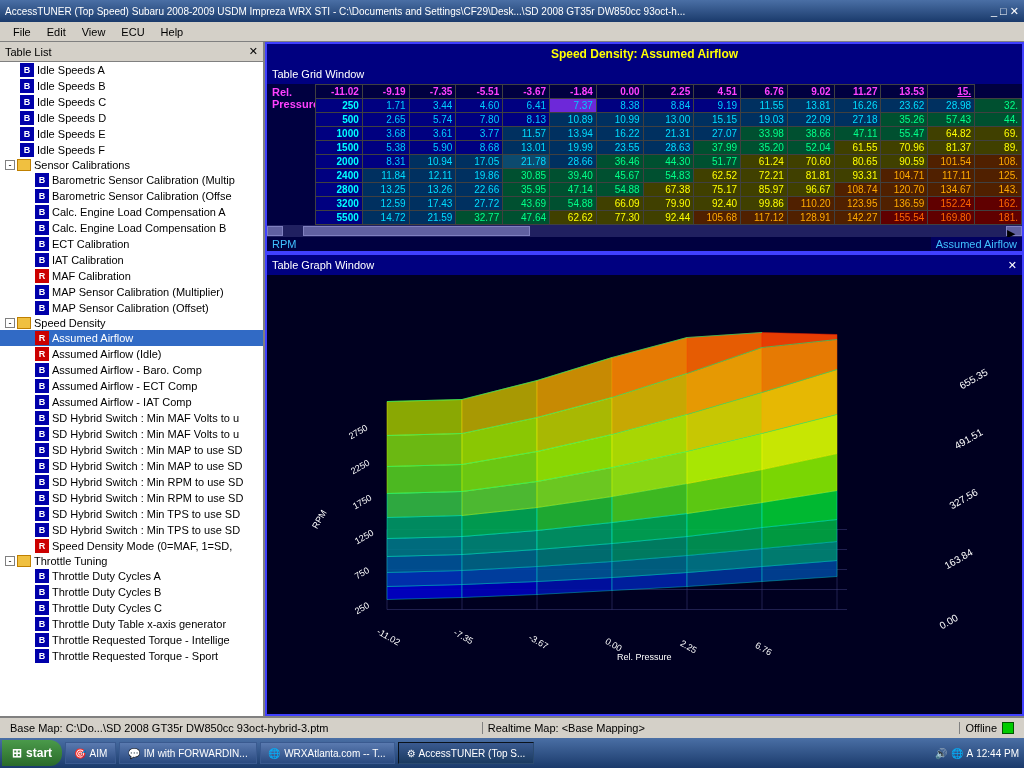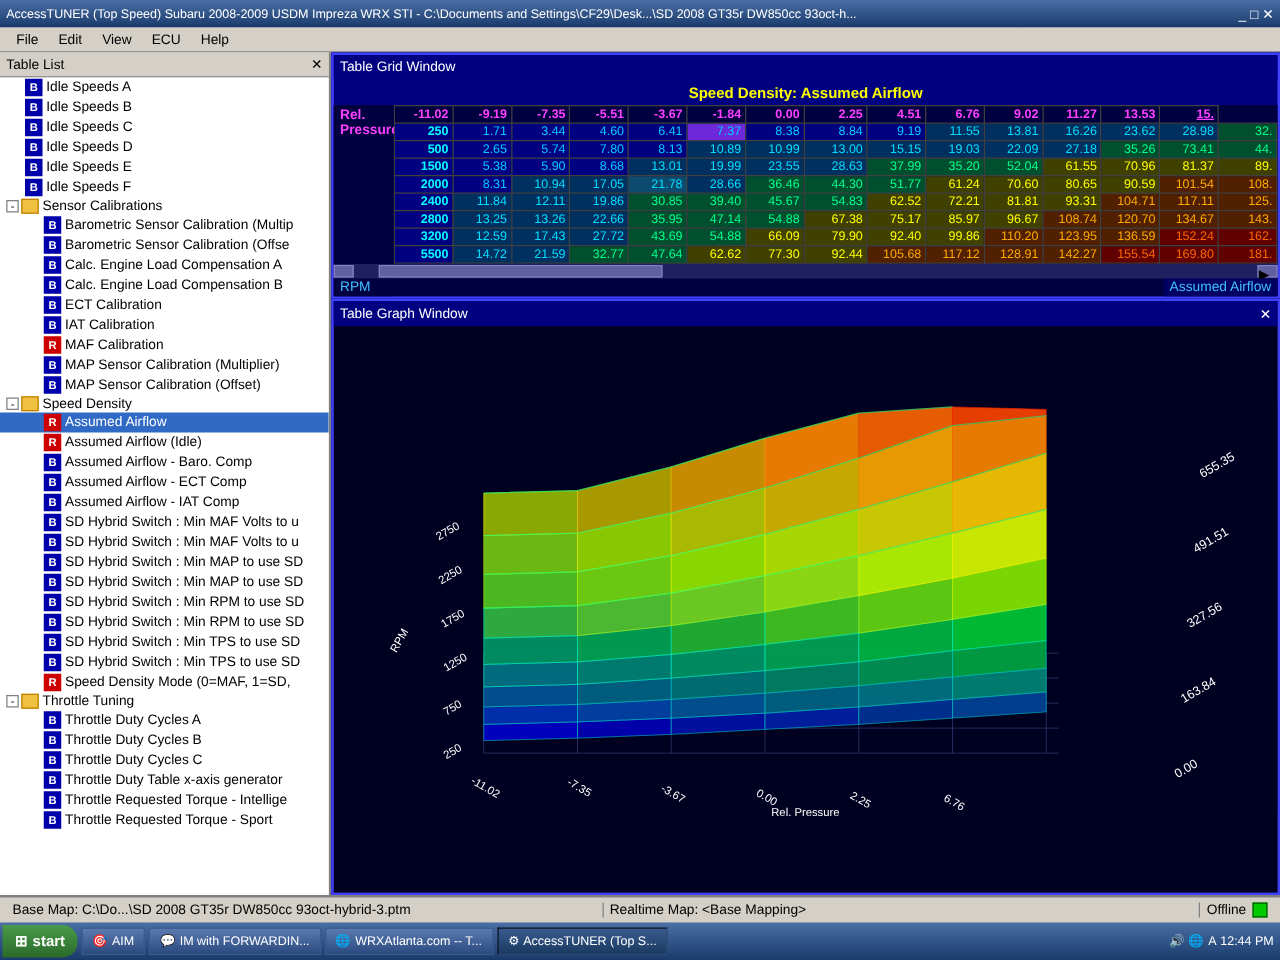--- a/index.html
+++ b/index.html
@@ -405,24 +405,24 @@
       <div class="tree-item indent2"><span class="icon-b">B</span>Throttle Duty Cycles C</div>
       <div class="tree-item indent2"><span class="icon-b">B</span>Throttle Duty Table x-axis generator</div>
       <div class="tree-item indent2"><span class="icon-b">B</span>Throttle Requested Torque - Intellige</div>
       <div class="tree-item indent2"><span class="icon-b">B</span>Throttle Requested Torque - Sport</div>
     </div>
   </div>
 
   <div id="right-panel">
 
     <div id="table-grid-window">
+      <div id="grid-title">Speed Density: Assumed Airflow</div>
       <div id="table-grid-header">
         <span>Table Grid Window</span>
       </div>
-      <div id="grid-title">Speed Density: Assumed Airflow</div>
 
       <div style="display:flex; background:#000040;">
         <div class="rel-pressure-label" style="width:48px; text-align:left;">Rel. Pressure</div>
         <div style="overflow:hidden; flex:1;">
           <table id="data-table" style="width:100%;">
             <thead>
               <tr class="header-row">
                 <td style="color:#ff40ff; background:#000040;">-11.02</td>
                 <td style="color:#ff40ff; background:#000040;">-9.19</td>
                 <td style="color:#ff40ff; background:#000040;">-7.35</td>
@@ -465,22 +465,39 @@
                   <td style="background: rgb(0, 0, 128); color: rgb(0, 204, 255);">7.80</td>
                   <td style="background: rgb(0, 0, 128); color: rgb(0, 204, 255);">8.13</td>
                   <td style="background: rgb(0, 48, 96); color: rgb(0, 221, 255);">10.89</td>
                   <td style="background: rgb(0, 48, 96); color: rgb(0, 221, 255);">10.99</td>
                   <td style="background: rgb(0, 48, 96); color: rgb(0, 221, 255);">13.00</td>
                   <td style="background: rgb(0, 48, 96); color: rgb(0, 221, 255);">15.15</td>
                   <td style="background: rgb(0, 48, 96); color: rgb(0, 221, 255);">19.03</td>
                   <td style="background: rgb(0, 48, 96); color: rgb(0, 221, 255);">22.09</td>
                   <td style="background: rgb(0, 48, 96); color: rgb(0, 221, 255);">27.18</td>
                   <td style="background: rgb(0, 80, 48); color: rgb(0, 255, 136);">35.26</td>
-                  <td style="background: rgb(0, 80, 48); color: rgb(0, 255, 136);">73.41</td>
+                  <td style="background: rgb(0, 80, 48); color: rgb(0, 255, 136);">57.43</td>
                   <td style="background: rgb(0, 80, 48); color: rgb(0, 255, 136);">44.</td>
+                </tr>
+                <tr>
+                  <td style="background: rgb(0, 0, 128); color: rgb(0, 255, 255); font-weight: bold; text-align: right;">1000</td>
+                  <td style="background: rgb(0, 0, 128); color: rgb(0, 204, 255);">3.68</td>
+                  <td style="background: rgb(0, 0, 128); color: rgb(0, 204, 255);">3.61</td>
+                  <td style="background: rgb(0, 0, 128); color: rgb(0, 204, 255);">3.77</td>
+                  <td style="background: rgb(0, 48, 96); color: rgb(0, 221, 255);">11.57</td>
+                  <td style="background: rgb(0, 48, 96); color: rgb(0, 221, 255);">13.94</td>
+                  <td style="background: rgb(0, 48, 96); color: rgb(0, 221, 255);">16.22</td>
+                  <td style="background: rgb(0, 48, 96); color: rgb(0, 221, 255);">21.31</td>
+                  <td style="background: rgb(0, 48, 96); color: rgb(0, 221, 255);">27.07</td>
+                  <td style="background: rgb(0, 80, 48); color: rgb(0, 255, 136);">33.98</td>
+                  <td style="background: rgb(0, 80, 48); color: rgb(0, 255, 136);">38.66</td>
+                  <td style="background: rgb(0, 80, 48); color: rgb(0, 255, 136);">47.11</td>
+                  <td style="background: rgb(0, 80, 48); color: rgb(0, 255, 136);">55.47</td>
+                  <td style="background: rgb(64, 64, 0); color: rgb(255, 255, 0);">64.82</td>
+                  <td style="background: rgb(64, 64, 0); color: rgb(255, 255, 0);">69.</td>
                 </tr>
                 <tr>
                   <td style="background: rgb(0, 0, 128); color: rgb(0, 255, 255); font-weight: bold; text-align: right;">1500</td>
                   <td style="background: rgb(0, 0, 128); color: rgb(0, 204, 255);">5.38</td>
                   <td style="background: rgb(0, 0, 128); color: rgb(0, 204, 255);">5.90</td>
                   <td style="background: rgb(0, 0, 128); color: rgb(0, 204, 255);">8.68</td>
                   <td style="background: rgb(0, 48, 96); color: rgb(0, 221, 255);">13.01</td>
                   <td style="background: rgb(0, 48, 96); color: rgb(0, 221, 255);">19.99</td>
                   <td style="background: rgb(0, 48, 96); color: rgb(0, 221, 255);">23.55</td>
                   <td style="background: rgb(0, 48, 96); color: rgb(0, 221, 255);">28.63</td>

